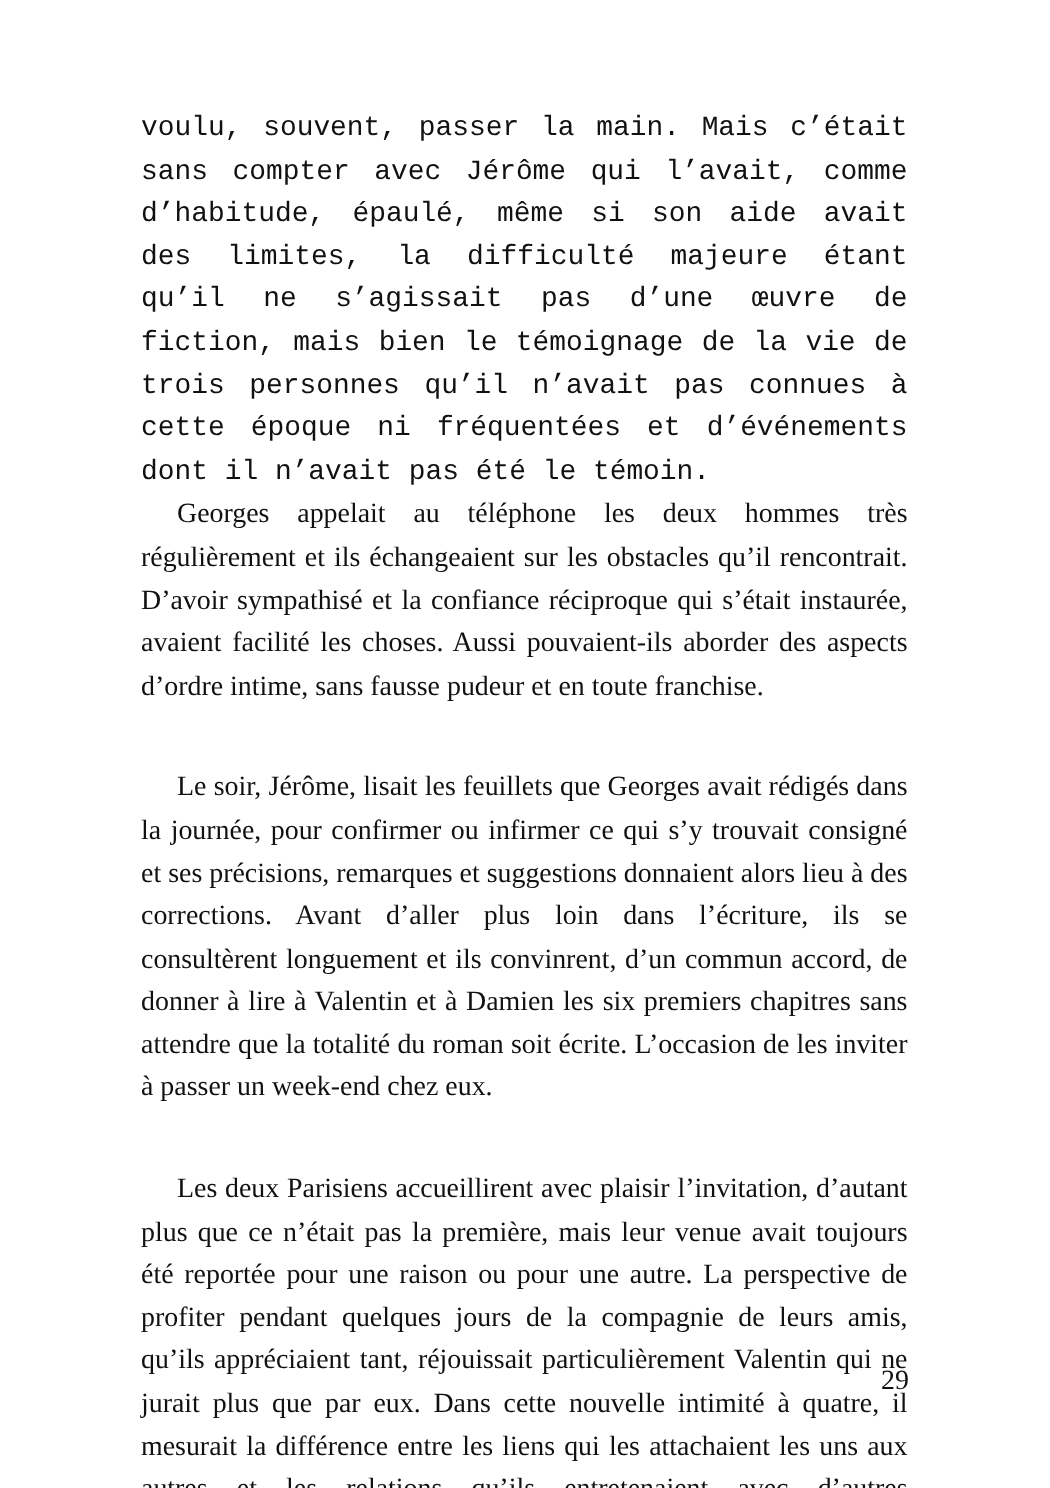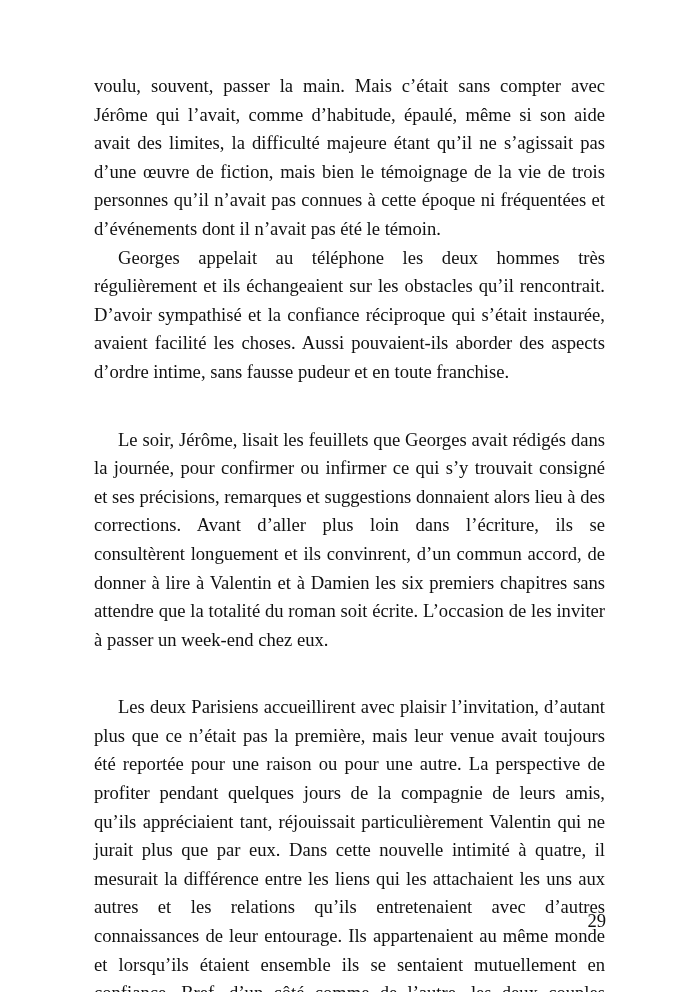--- a/index.html
+++ b/index.html
@@ -13,21 +13,21 @@
       font-size: 18.6px;
       line-height: 28.6px;
       color: #111111;
     }
     .para {
       margin: 0;
       text-align: justify;
       text-indent: 24px;
       hyphens: none;
     }
-    .para.no-indent { text-indent: 0; }
+    .para.no-indent { text-indent: 0; font-family: Liberation Mono, monospace; }
     .para.gap-before { margin-top: 39px; }
     .page-number {
       position: absolute;
       left: 580px;
       top: 910px;
       width: 26px;
       text-align: right;
       font-family: "Liberation Serif", serif;
       font-size: 18.6px;
       line-height: 22px;

